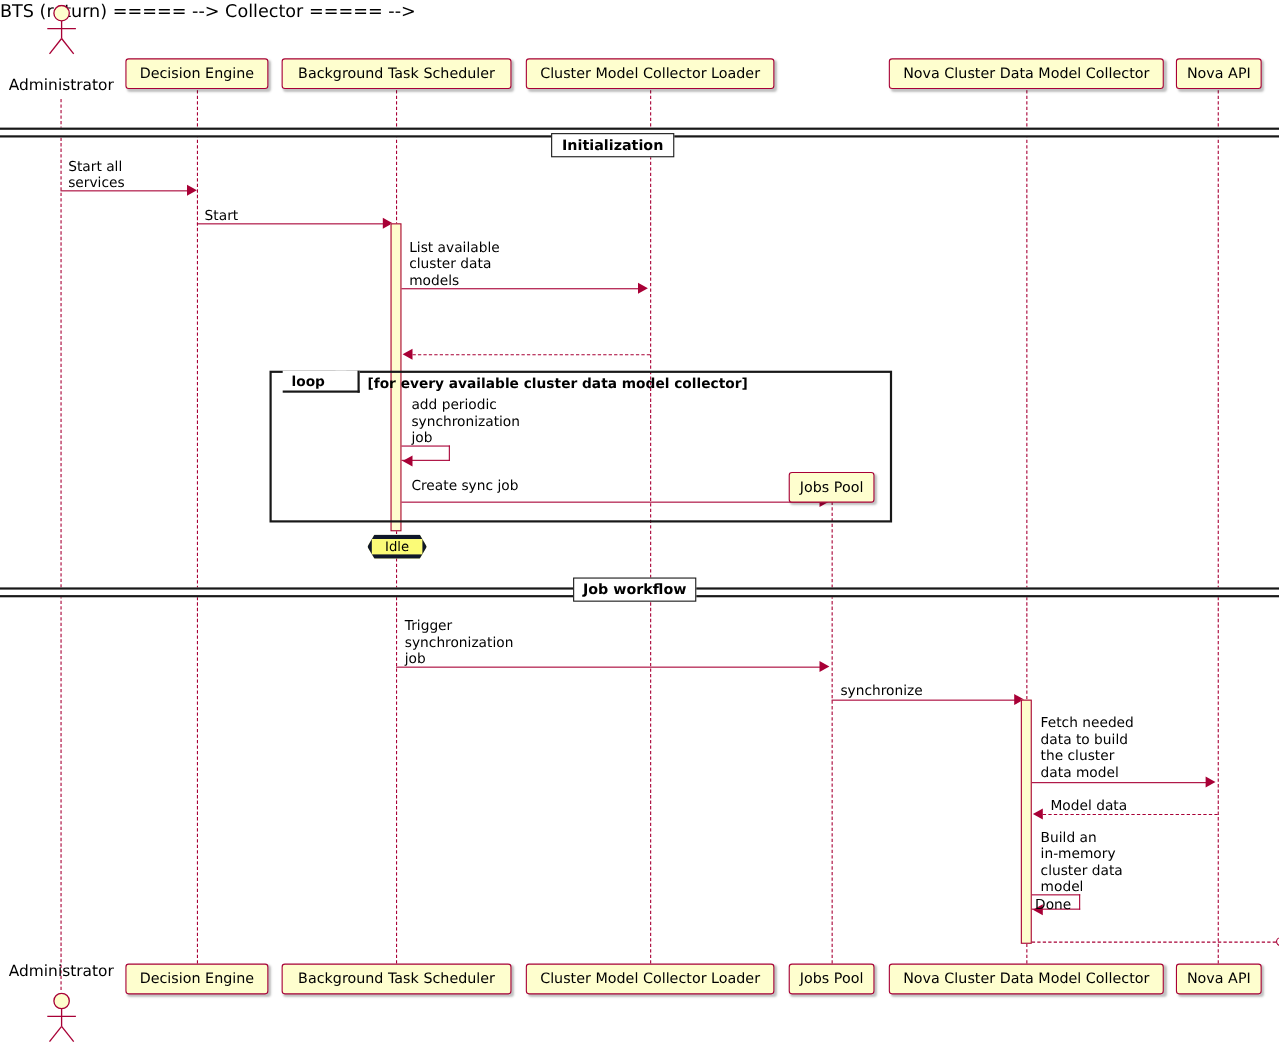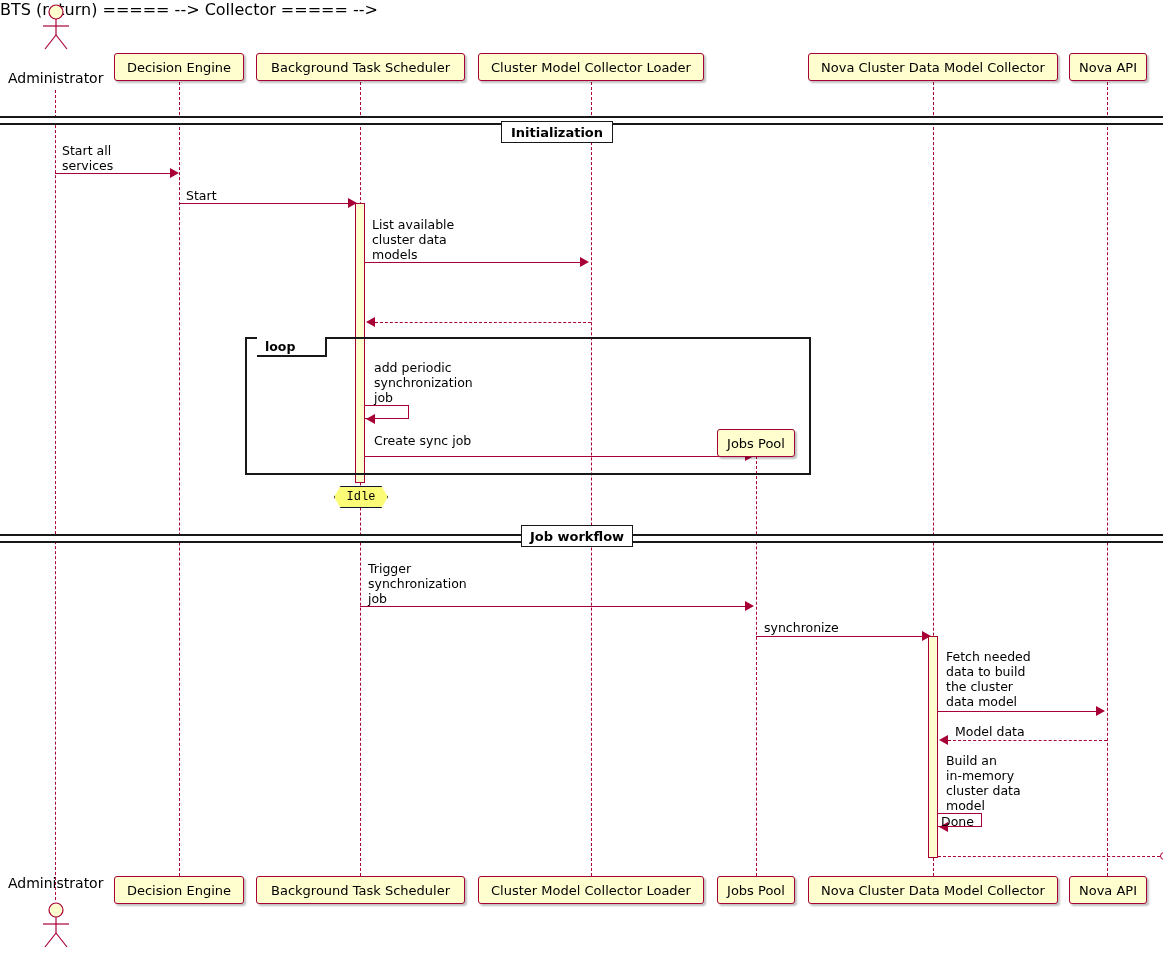--- a/index.html
+++ b/index.html
@@ -140,29 +140,28 @@
   .loop-cond {
     position: absolute;
     font-size: 12.5px;
     font-weight: bold;
     color: #000;
     white-space: nowrap;
   }
   .note-hex {
     position: absolute;
     background: #FBFB77;
-    border: 1px solid #0f172a;
+    border: 4px solid #0f172a;
     font-size: 12px;
     color: #000;
     display: flex;
     align-items: center;
     justify-content: center;
     height: 22px;
     box-sizing: border-box;
-    font-family: Liberation Mono, monospace;
   }
   .self-msg {
     position: absolute;
     box-sizing: border-box;
     border: 1px solid #A80036;
     border-left: none;
     height: 14px;
   }
   .end-circle {
     position: absolute;
@@ -248,20 +247,21 @@
   <div class="arrow-r" style="left:580px; top:257px;"></div>
 
    BTS (return) ===== --&gt;
   <div class="msg-line dashed" style="left:375px; top:322px; width:216px;"></div>
   <div class="arrow-l" style="left:366px; top:317px;"></div>
 
   
   <div class="loop-frame" style="left:245px; top:337px; width:566px; height:138px;"></div>
   <div class="loop-tab" style="left:245px; top:337px; width:70px;margin-left:12px;">loop</div>
   <div class="loop-tab-clip" style="left:305px; top:337px;"></div>
+  <div class="loop-cond" style="left:334px; top:341px;">[for every available cluster data model collector]</div>
 
   
   <div class="msg-text" style="left:374px; top:360px;">add periodic
 synchronization
 job</div>
   <div class="self-msg" style="left:365px; top:405px; width:44px;"></div>
   <div class="arrow-l" style="left:366px; top:414px;"></div>
 
   
   <div class="msg-text" style="left:374px; top:433px;">Create sync job</div>

